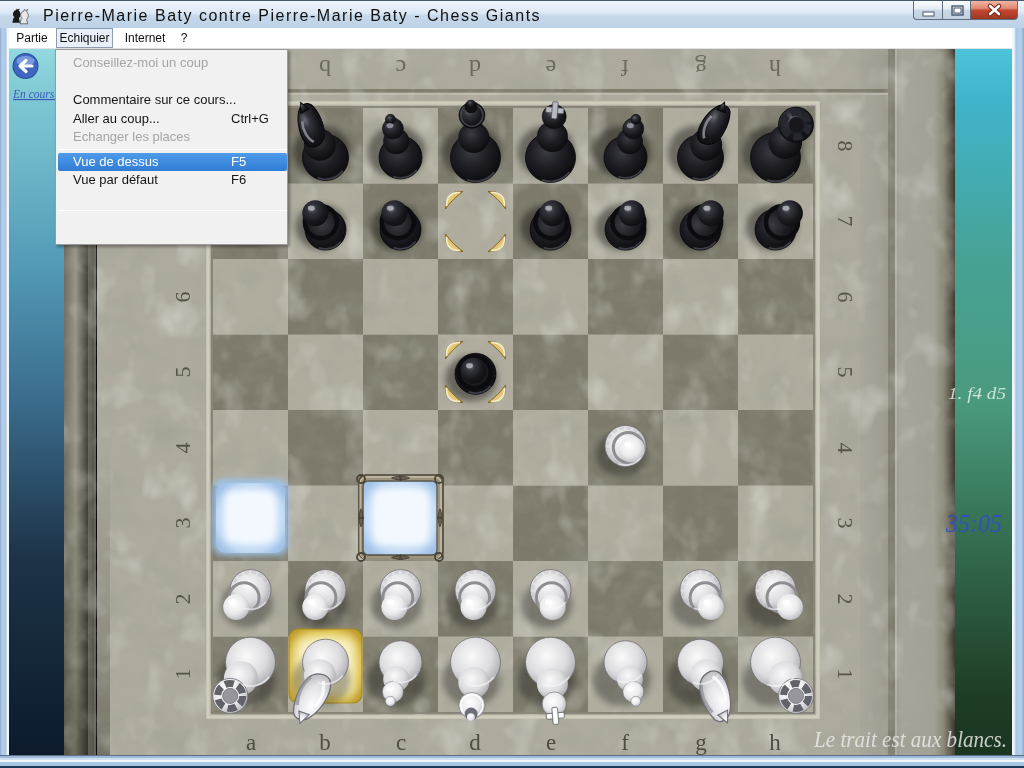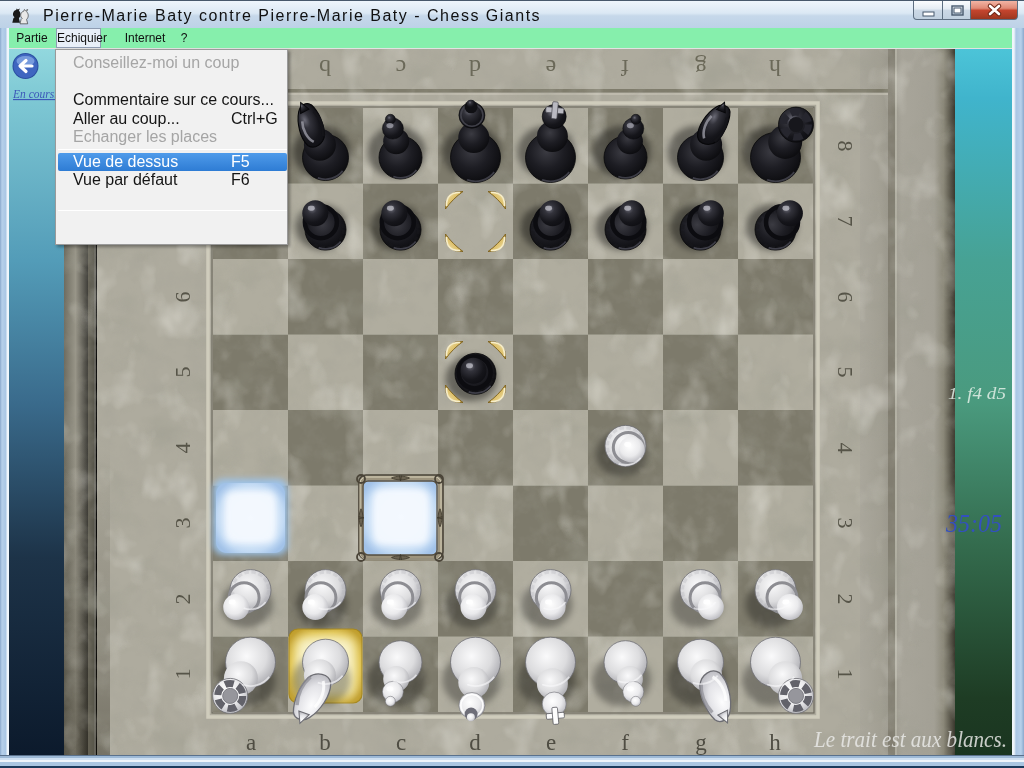--- a/index.html
+++ b/index.html
@@ -8,30 +8,30 @@
   border-top:1px solid #47586b; }
 #title { position:absolute; left:43px; top:6px; font-size:16px; letter-spacing:1.5px; color:#101010; }
 #ticon { position:absolute; left:9px; top:4px; width:22px; height:20px; }
 #caps { position:absolute; right:6px; top:0; width:105px; height:19px; }
 .cap { position:absolute; top:0; height:19px; border:1px solid #5d6e80; border-top:none;
   background:linear-gradient(#fbfdfe, #e4ecf3 45%, #ccd9e6 50%, #c0d0df); }
 .cap.b1 { left:0; width:30px; border-radius:0 0 0 4px; }
 .cap.b2 { left:29px; width:29px; }
 .cap.b3 { left:57px; width:48px; border-radius:0 0 4px 0;
   background:linear-gradient(#f2b4a4, #e08a76 40%, #c4452e 52%, #aa3c24 85%, #983520); }
-#menubar { position:absolute; left:1px; top:28px; width:1022px; height:21px; background:#86efac; border-bottom:1px solid #e2e2e2;}
+#menubar { position:absolute; left:1px; top:28px; width:1022px; height:21px; background:#ffffff; border-bottom:1px solid #e2e2e2;}
 .mb { position:absolute; top:1px; height:19px; line-height:19px; font-size:12px; color:#101010; text-align:center; }
 #game { position:absolute; left:9px; top:49px; width:1006px; height:706px; }
 #brd-l { position:absolute; left:0; top:28px; width:9px; height:727px; background:linear-gradient(to right,#8aa8cc 0px,#b6d0ea 2px,#a9c6e4 6px,#eef5fb 7px); }
 #brd-r { position:absolute; left:1012px; top:28px; width:12px; height:727px; background:linear-gradient(to left,#8aa8cc 0px,#b6d0ea 3px,#a9c6e4 8px,#eef5fb 10px); }
 #brd-b { position:absolute; left:0; top:755px; width:1024px; height:13px;
   background:linear-gradient(#5a718c 0 1px, #9db9d6 1px 3px, #cfe0f2 3px 5px, #eef5fb 5px 7px, #aac6e2 7px 11px, #1b3a5c 11px 13px); }
 #menu { position:absolute; left:55px; top:49px; width:233px; height:196px; background:#f1f1f1;
   border:1px solid #9a9a9a; box-shadow:2px 2px 3px rgba(0,0,0,0.35); z-index:50; }
-.mi { position:absolute; left:2px; width:229px; height:18.5px; line-height:18.5px; font-size:16px; color:#151515; padding-left:15px; }
+.mi { position:absolute; left:2px; width:229px; height:18.5px; line-height:18.5px; font-size:13px; color:#151515; padding-left:15px; }
 .mi .sc { position:absolute; left:173px; }
 .mi.dis { color:#a5a5a5; }
 .mi.hi { background:linear-gradient(#4f9bea,#2e7cd4); color:#fff; border-radius:2px; }
 .sep { position:absolute; left:2px; width:229px; height:1px; background:#d5d5d5; border-bottom:1px solid #fff; }
 #mbech { background:#e8eff8; border:1px solid #8e9cb2; height:20px; line-height:18px; top:0px; }
 </style></head><body>
 <div id="win">
   <div id="titlebar">
     <svg id="ticon" viewBox="0 0 20 18">
       <path d="M 3,16 L 10,16 L 9,12 C 11,10 11,7 9,5 L 10,3 L 8,4 L 7,3 L 6.5,4.5 C 4,5 3,8 4,10 L 5,11 L 4,12 Z" fill="#1a1a1a"></path>
@@ -47,21 +47,21 @@
             <rect x="11" y="7" width="7" height="5" fill="#fff" stroke="#46586c" stroke-width="1"></rect>
           </svg></div>
       <div class="cap b3"><svg width="48" height="19">
             <path d="M 19,5 L 28,13 M 28,5 L 19,13" stroke="#6e2616" stroke-width="4.6" stroke-linecap="round"></path>
             <path d="M 19,5 L 28,13 M 28,5 L 19,13" stroke="#fff" stroke-width="2.6" stroke-linecap="round"></path>
           </svg></div>
     </div>
   </div>
   <div id="menubar">
     <div class="mb" style="left:10px;width:42px;">Partie</div>
-    <div class="mb" id="mbech" style="left:55px;width:45px;">Echiquier</div>
+    <div class="mb" id="mbech" style="left:55px;width:57px;">Echiquier</div>
     <div class="mb" style="left:118px;width:52px;">Internet</div>
     <div class="mb" style="left:176px;width:14px;">?</div>
   </div>
   <div id="game">
 <svg width="1006" height="706" viewBox="0 0 1006 706" font-family="Liberation Serif, serif">
 <defs>
 <filter id="blur3" x="-60%" y="-60%" width="220%" height="220%">
             <feGaussianBlur stdDeviation="3.2"></feGaussianBlur>
           </filter>
 <filter id="blur6" x="-60%" y="-60%" width="220%" height="220%">

